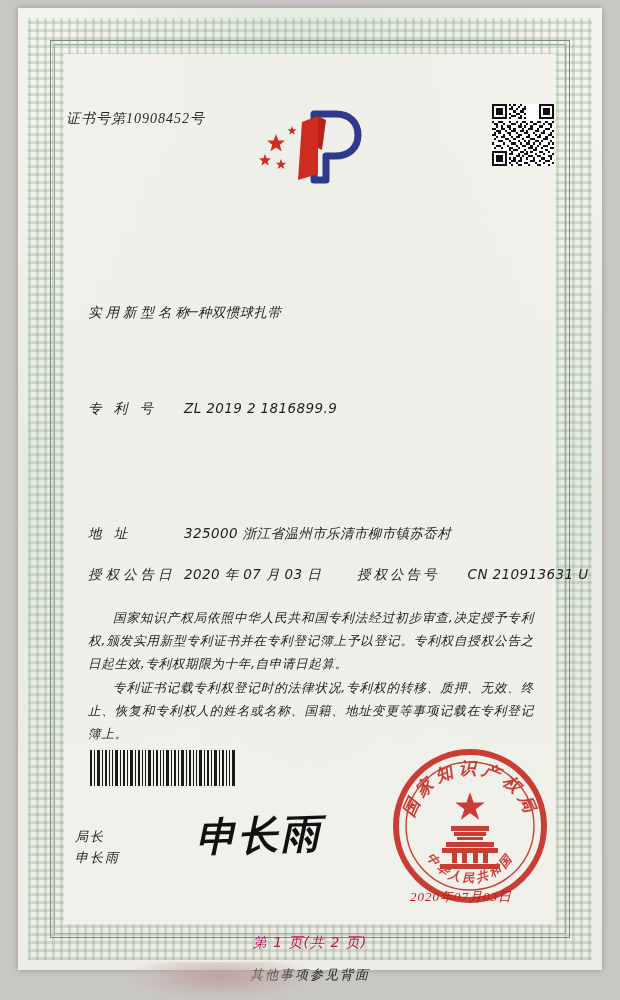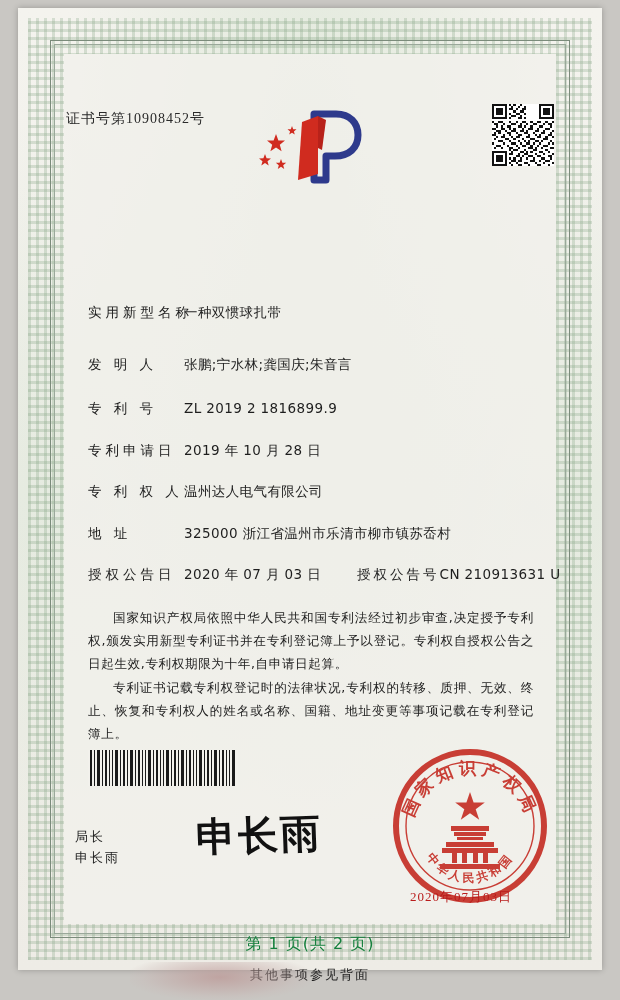--- a/index.html
+++ b/index.html
@@ -12,20 +12,21 @@
     height: 1000px;
     overflow: hidden;
     font-family: "Liberation Sans", sans-serif;
   }
 
   #page {
     position: relative;
     width: 620px;
     height: 1000px;
     background: #c9c7c3;
+    font-style: italic;
   }
 
   
   #sheet {
     position: absolute;
     left: 18px;
     top: 8px;
     width: 584px;
     height: 962px;
     background: #f2f1ec;
@@ -154,20 +155,21 @@
     width: 96px;
     letter-spacing: 4px;
   }
   .fvalue {
     display: inline-block;
     letter-spacing: 0.4px;
   }
   .fvalue-2 {
     display: inline-block;
     letter-spacing: 0.4px;
+    margin-left: 28px;
   }
   .flabel-2 {
     display: inline-block;
     letter-spacing: 3px;
     margin-left: 36px;
   }
 
   
   .para {
     position: absolute;
@@ -232,22 +234,22 @@
     letter-spacing: 1px;
   }
 
   #page-no {
     position: absolute;
     left: 0;
     right: 0;
     top: 926px;
     text-align: center;
     font-family: "DejaVu Sans", "Liberation Sans", sans-serif;
-    font-size: 16px;
-    color: #15803d;
+    font-size: 14px;
+    color: #be185d;
     letter-spacing: 1px;
   }
 
   #footnote {
     position: absolute;
     left: 0;
     right: 0;
     top: 966px;
     text-align: center;
     font-family: "DejaVu Sans", "Liberation Sans", sans-serif;
@@ -485,35 +487,26 @@
         <polygon points="41,55 42.4,58.7 46.2,58.8 43.2,61.2 44.2,65 41,62.8 37.8,65 38.8,61.2 35.8,58.8 39.6,58.7"></polygon>
         <polygon points="52,22 53.2,25.2 56.5,25.3 53.9,27.4 54.8,30.6 52,28.7 49.2,30.6 50.1,27.4 47.5,25.3 50.8,25.2"></polygon>
       </g>
     </svg>
 
 
     <div class="field" style="top:296px;">
       <span class="flabel">实用新型名称</span><span class="fvalue">一种双惯球扎带</span>
     </div>
 
-    <div class="field" style="top:348px;">
-      <span class="flabel">发 明 人</span><span class="fvalue">张鹏;宁水林;龚国庆;朱音言</span>
-    </div>
 
     <div class="field" style="top:392px;">
       <span class="flabel">专 利 号</span><span class="fvalue">ZL 2019 2 1816899.9</span>
     </div>
 
-    <div class="field" style="top:434px;">
-      <span class="flabel">专利申请日</span><span class="fvalue">2019 年 10 月 28 日</span>
-    </div>
-
-    <div class="field" style="top:475px;">
-      <span class="flabel">专 利 权 人</span><span class="fvalue">温州达人电气有限公司</span>
-    </div>
+
 
     <div class="field" style="top:517px;">
       <span class="flabel">地      址</span><span class="fvalue">325000 浙江省温州市乐清市柳市镇苏岙村</span>
     </div>
 
     <div class="field" style="top:558px;">
       <span class="flabel">授权公告日</span><span class="fvalue">2020 年 07 月 03 日</span><span class="flabel-2">授权公告号</span><span class="fvalue-2">CN 210913631 U</span>
     </div>
 
     <div class="para" style="top:668px;">专利证书记载专利权登记时的法律状况,专利权的转移、质押、无效、终止、恢复和专利权人的姓名或名称、国籍、地址变更等事项记载在专利登记簿上。</div>

